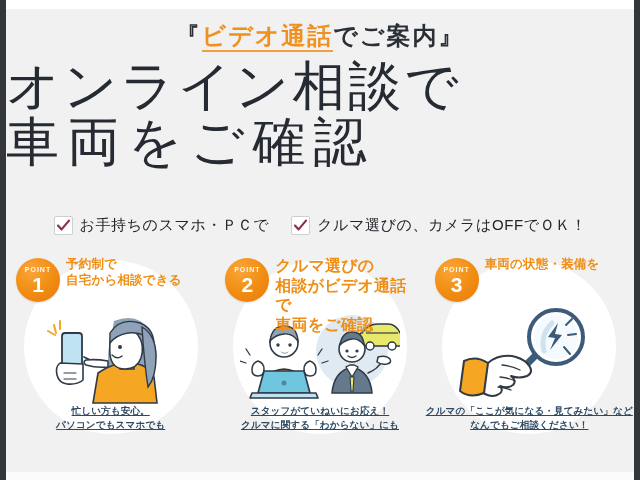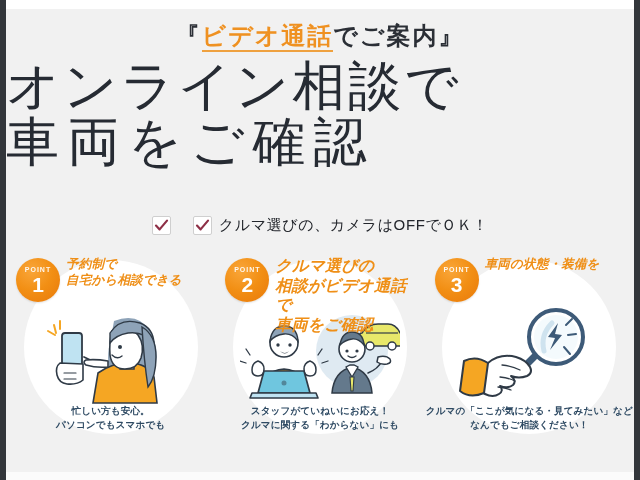--- a/index.html
+++ b/index.html
@@ -87,33 +87,32 @@
     display:block;font-size:7px;font-weight:bold;letter-spacing:1px;
     margin-top:8px;line-height:1;opacity:.92;
   }
   .badge .bn{
     display:block;font-size:21px;font-weight:bold;line-height:1;margin-top:1px;
   }
   .point-head{
     position:absolute;left:60px;top:4px;right:2px;z-index:3;
     color:#ef8f17;font-weight:bold;font-size:12.5px;line-height:1.28;
     letter-spacing:0.2px;
-    font-style:italic;
   }
   .point-head.small{font-size:16px;line-height:1.22;}
   .art{
     position:absolute;left:0;right:0;top:52px;height:102px;z-index:2;
     display:flex;align-items:center;justify-content:center;
   }
   .caption{
     position:absolute;left:0;right:0;top:152px;z-index:3;
     text-align:center;font-size:9.6px;font-weight:bold;line-height:1.45;
     color:#2e4a63;letter-spacing:0.1px;
   }
-  .caption .cl{display:block;white-space:nowrap;}
+  .caption .cl{display:block;white-space:nowrap;text-decoration:underline;}
 </style>
 </head>
 <body>
 
 <div id="banner">
 
   <div class="top-white-band"></div>
 
   <div class="eyebrow">
     <span>『</span><span class="hl">ビデオ通話</span><span>でご案内</span><span>』</span>
@@ -124,20 +123,21 @@
     <div class="title-line l2">車両をご確認</div>
   </div>
 
   <div class="check-row">
     <div class="check-item">
       <span class="check-box">
         <svg width="15" height="15" viewBox="0 0 15 15">
             <path d="M2 7.6 L5.6 11.4 L13 2.6" fill="none" stroke="#8e3047" stroke-width="2.2" stroke-linecap="round" stroke-linejoin="round"></path>
           </svg>
       </span>
+      <span class="check-label">お手持ちのスマホ・ＰＣで</span>
     </div>
     <div class="check-item">
       <span class="check-box">
         <svg width="15" height="15" viewBox="0 0 15 15">
             <path d="M2 7.6 L5.6 11.4 L13 2.6" fill="none" stroke="#8e3047" stroke-width="2.2" stroke-linecap="round" stroke-linejoin="round"></path>
           </svg>
       </span>
       <span class="check-label">クルマ選びの、カメラはOFFでＯＫ！</span>
     </div>
   </div>

